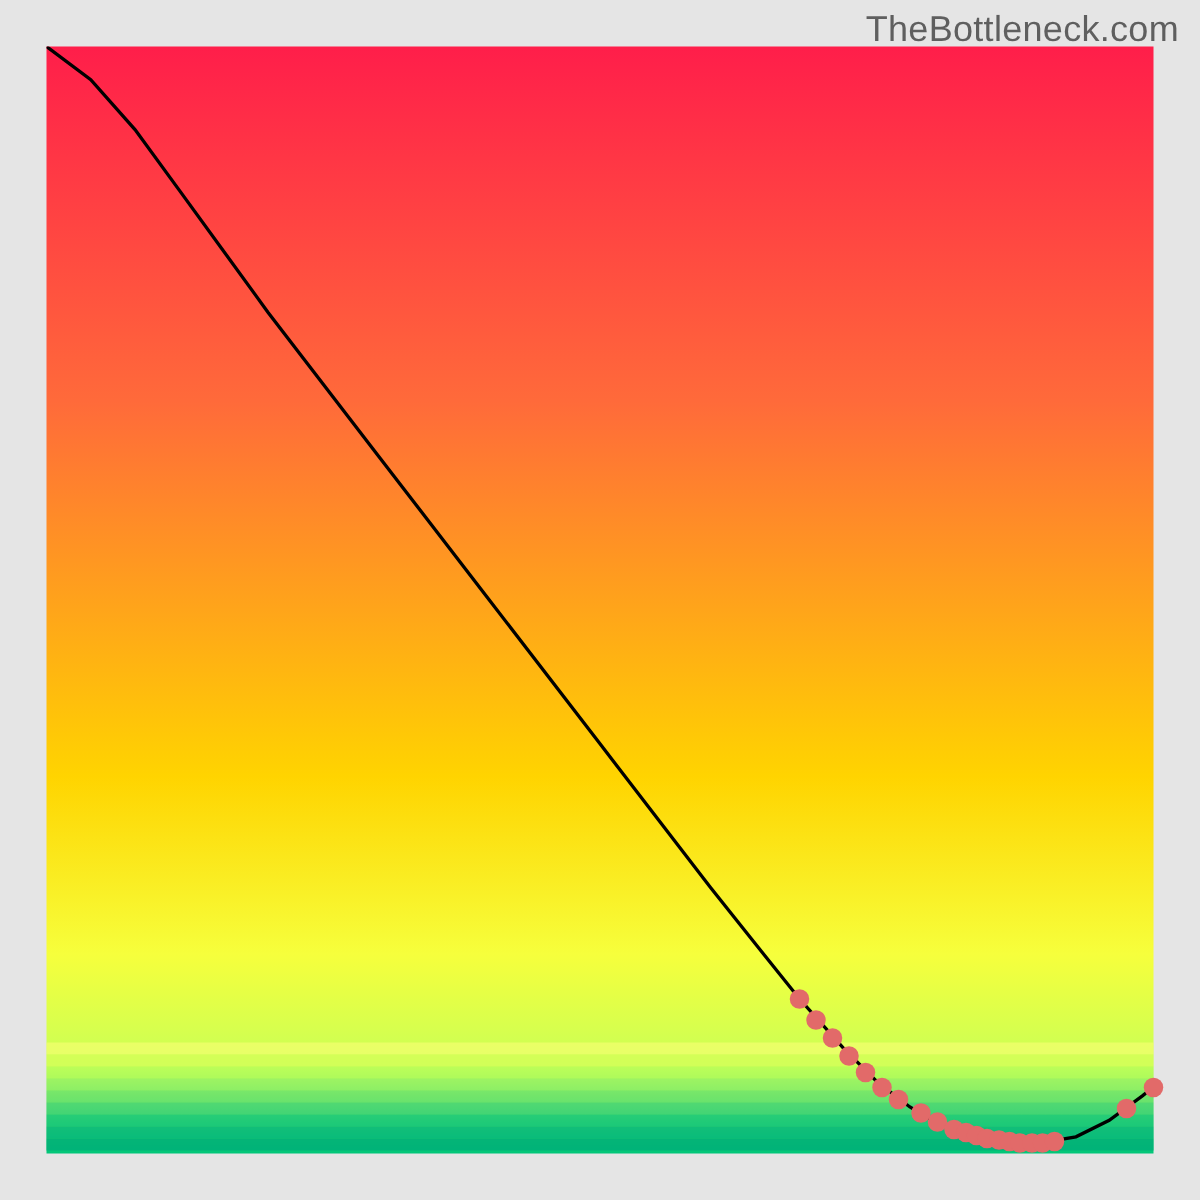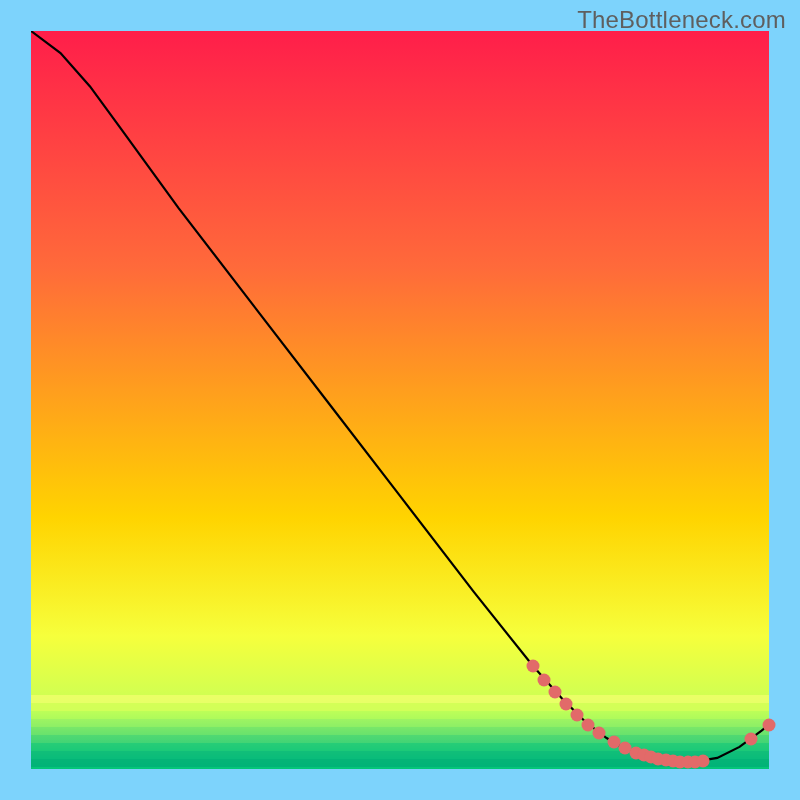--- a/index.html
+++ b/index.html
@@ -8,21 +8,21 @@
     background: #000;
     width: 800px;
     height: 800px;
     overflow: hidden;
     font-family: Arial, Helvetica, sans-serif;
   }
   .frame {
     position: relative;
     width: 800px;
     height: 800px;
-    background: #7dd3fc;
+    background: #e5e5e5;
   }
   .watermark {
     position: absolute;
     top: 6px;
     right: 14px;
     color: #5f5f5f;
     font-size: 24px;
     letter-spacing: 0.2px;
     z-index: 4;
   }

